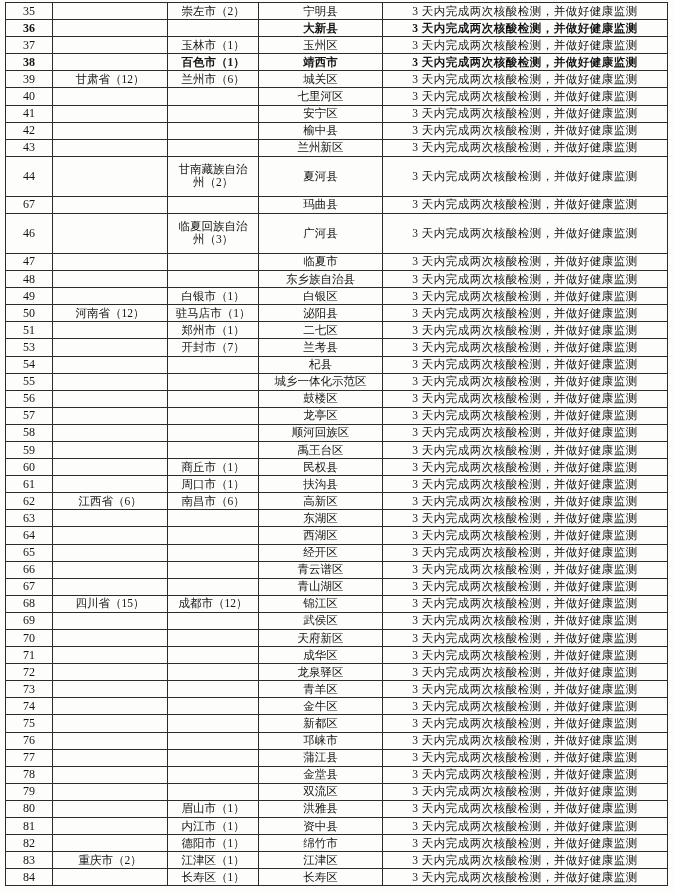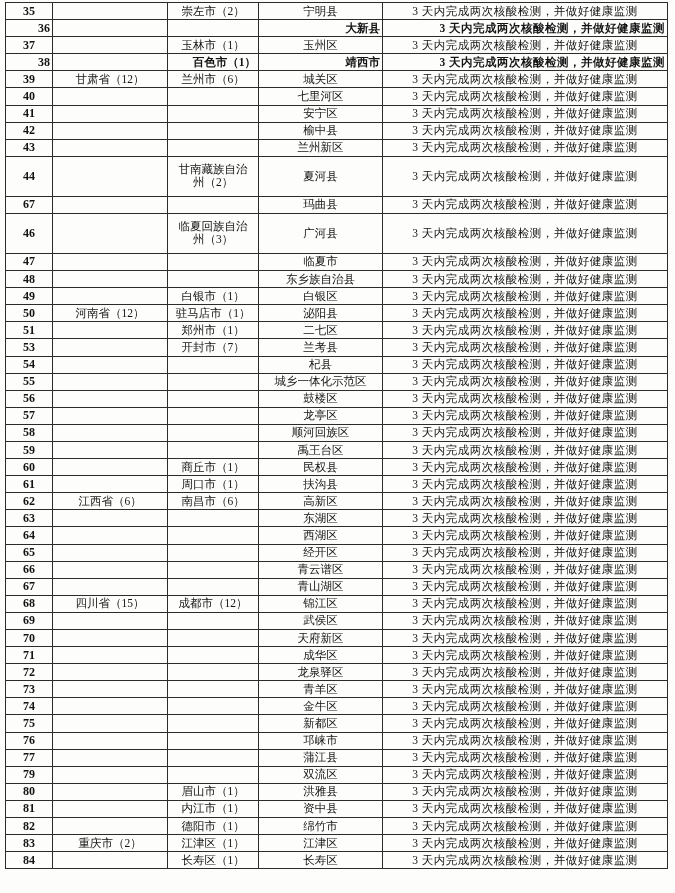--- a/index.html
+++ b/index.html
@@ -34,22 +34,22 @@
     vertical-align: middle;
     font-size: 11.5px;
     line-height: 13px;
     color: #141414;
     padding: 0 2px;
     white-space: pre-line;
     overflow: hidden;
   }
   .req-table tr { height: 17.1px; }
   .req-table tr.tall { height: 40px; }
-  .req-table tr.bold td { font-weight: 700; text-align: right; }
-  .req-table td.num { font-size: 12px; font-weight: bold; }
+  .req-table tr.bold td { font-weight: 700; }
+  .req-table td.num { font-size: 12px; }
   .req-table td.req { letter-spacing: 0.5px; margin-top: 38px; }
 </style>
 </head>
 <body>
 
 <div class="page">
   <table class="req-table">
     <colgroup>
       <col class="c-num">
       <col class="c-prov">
@@ -348,20 +348,27 @@
     <td class="req">3 天内完成两次核酸检测，并做好健康监测</td>
   </tr>
         <tr>
     <td class="num">77</td>
     <td class="prov"></td>
     <td class="city"></td>
     <td class="dist">蒲江县</td>
     <td class="req">3 天内完成两次核酸检测，并做好健康监测</td>
   </tr>
         <tr>
+    <td class="num">78</td>
+    <td class="prov"></td>
+    <td class="city"></td>
+    <td class="dist">金堂县</td>
+    <td class="req">3 天内完成两次核酸检测，并做好健康监测</td>
+  </tr>
+        <tr>
     <td class="num">79</td>
     <td class="prov"></td>
     <td class="city"></td>
     <td class="dist">双流区</td>
     <td class="req">3 天内完成两次核酸检测，并做好健康监测</td>
   </tr>
         <tr>
     <td class="num">80</td>
     <td class="prov"></td>
     <td class="city">眉山市（1）</td>

